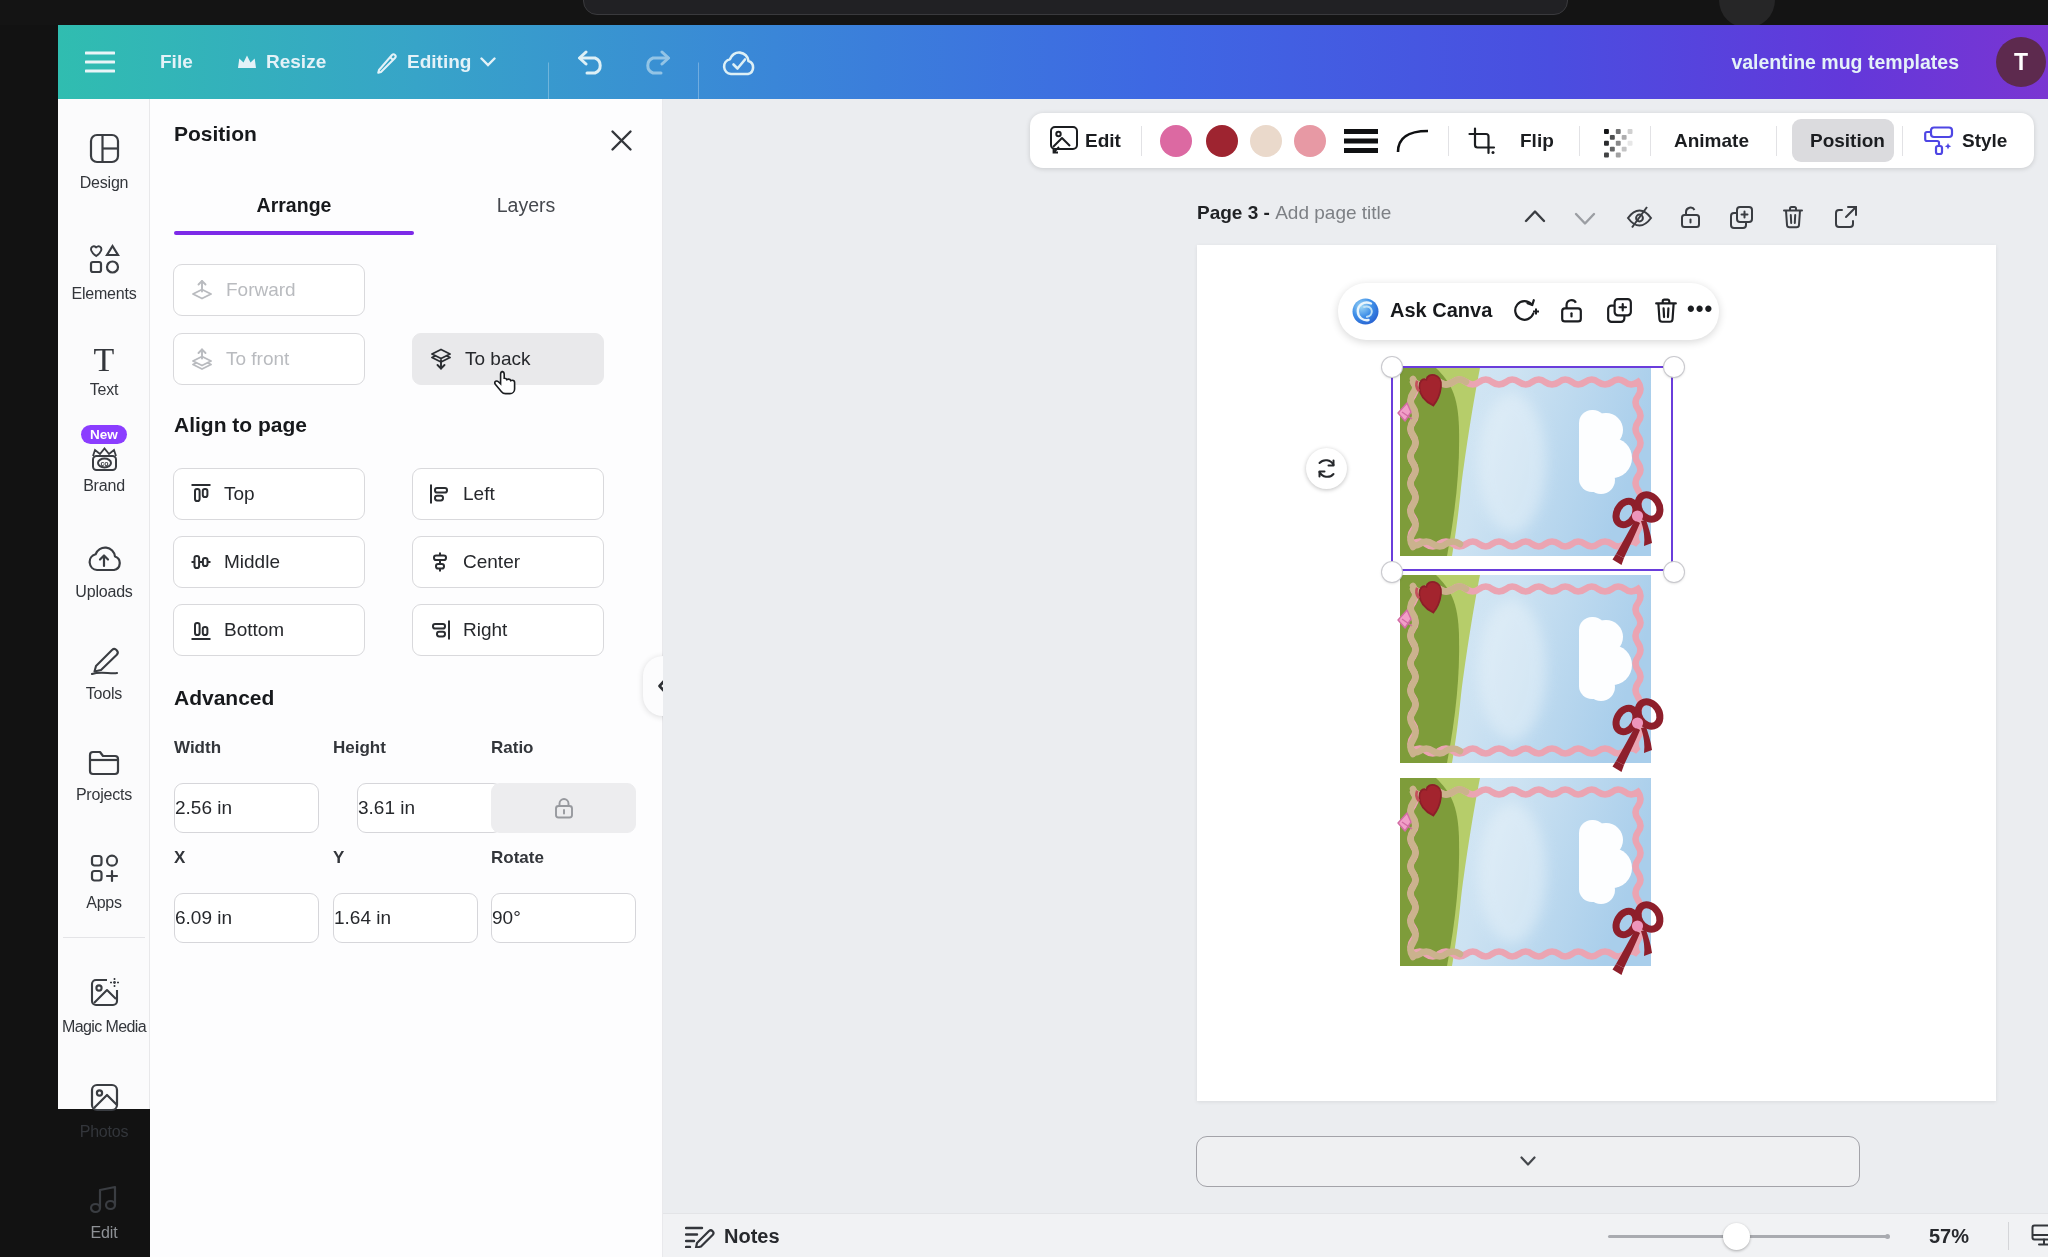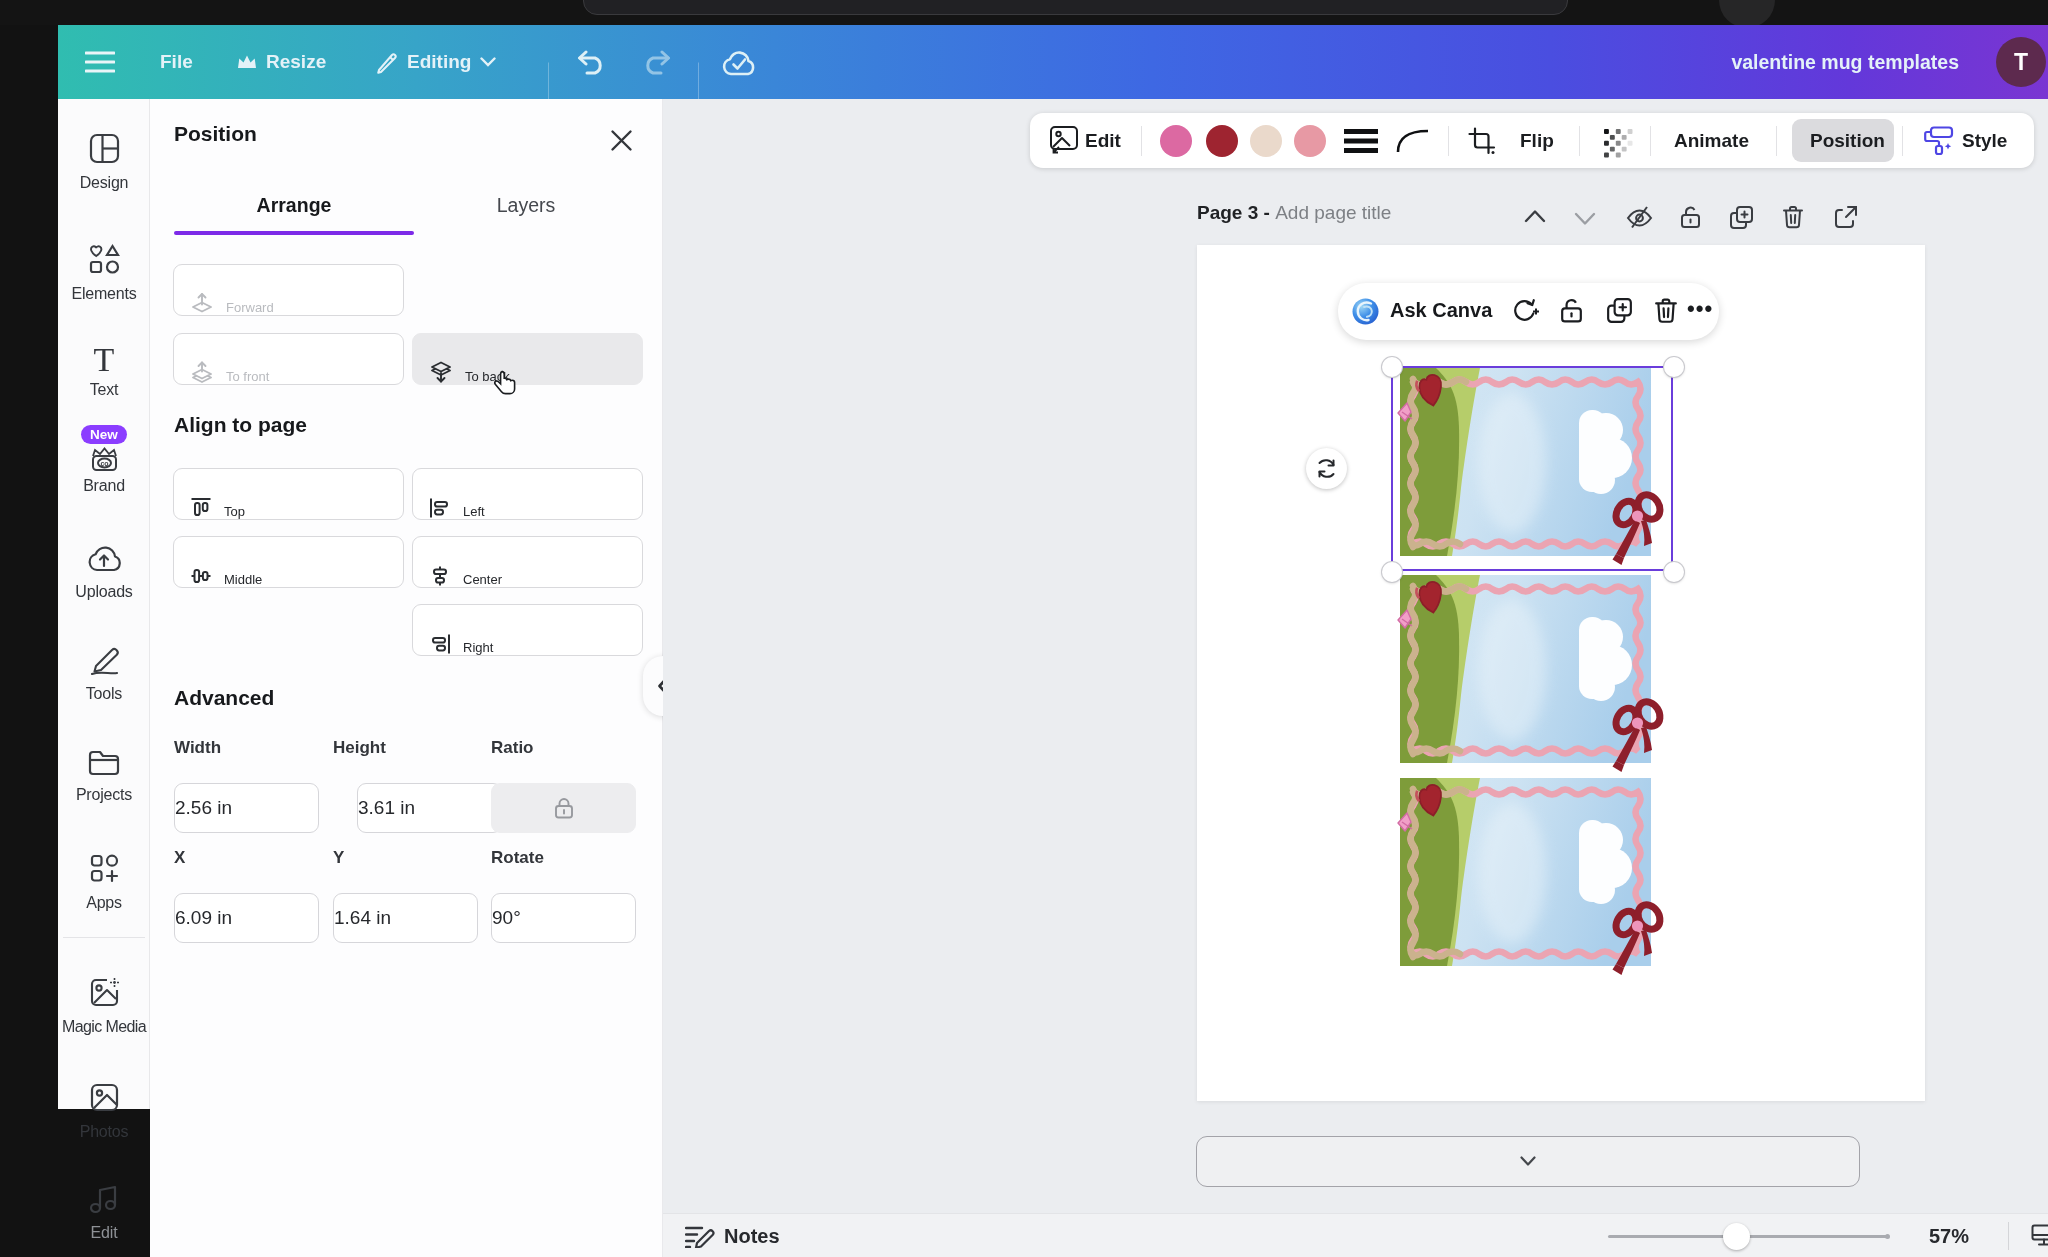--- a/index.html
+++ b/index.html
@@ -22,31 +22,31 @@
 
 
 #sidebar { left:58px; top:99px; width:92px; height:1010px; background:#fbfbfc; border-right:1px solid #e8e8ea; }
 .sitem { position:absolute; left:0; width:92px; text-align:center; color:#303338; }
 .sitem .lbl { font-size:16px; color:#33363b; margin-top:6px; letter-spacing:-0.2px; }
 .sitem svg { display:inline-block; }
 
 
 #panel { left:150px; top:99px; width:513px; height:1158px; background:#fdfdfe; border-right:1px solid #e9e9ec; }
 .ptitle { position:absolute; font-size:21px; font-weight:bold; color:#17191c; }
-.btn { position:absolute; width:231px; height:52px; border:1.5px solid #d9d9dc; border-radius:9px; background:#fff;
-  display:flex; align-items:flex-end; padding-left:16px; gap:12px; font-size:13px; color:#26282c; }
+.btn { position:absolute; width:192px; height:52px; border:1.5px solid #d9d9dc; border-radius:9px; background:#fff;
+  display:flex; align-items:center; padding-left:16px; gap:12px; font-size:19px; color:#26282c; }
 .btn.dis { color:#b9bbbf; }
 .btn.press { background:#e9e9eb; border-color:#e9e9eb; }
 .inp { position:absolute; width:145px; height:50px; border:1.5px solid #d6d6da; border-radius:9px; background:#fff;
   display:flex; align-items:center; font-size:19px; color:#26282c; }
 .flabel { position:absolute; font-size:17px; font-weight:bold; color:#33363b; }
 
 
 #canvas { left:663px; top:99px; width:1385px; height:1114px; background:#ebedf0; }
-#page { position:absolute; left:534px; top:146px; width:728px; height:856px; background:#fff; box-shadow:0 1px 4px rgba(0,0,0,0.08);text-decoration:underline; }
+#page { position:absolute; left:534px; top:146px; width:799px; height:856px; background:#fff; box-shadow:0 1px 4px rgba(0,0,0,0.08);text-decoration:underline; }
 
 #toolbar { position:absolute; left:367px; top:14px; width:1004px; height:55px; background:#fff; border-radius:13px;
   box-shadow:0 1px 5px rgba(0,0,0,0.15); display:flex; align-items:center; }
 .ttxt { font-size:19px; font-weight:bold; color:#1b1d20; }
 .tdiv { width:1px; height:30px; background:#e2e2e5; }
 .swatch { width:32px; height:32px; border-radius:50%; }
 
 #pagerow { position:absolute; left:534px; top:103px; width:665px; height:30px; display:flex; align-items:flex-start; }
 
 #bottombar { position:absolute; left:0px; top:1114px; width:1385px; height:44px; background:#f1f2f4; border-top:1px solid #e3e4e7; }
@@ -279,20 +279,28 @@
         </svg>
       <span>Middle</span>
     </div>
     <div class="btn" style="left:262px; top:437px;">
       <svg width="22" height="22" viewBox="0 0 22 22" fill="none" stroke="#2a2d31" stroke-width="2">
           <path d="M11,1.5 L11,4 M11,9.2 L11,12.8 M11,18 L11,20.5"></path>
           <rect x="5" y="4.5" width="12" height="4.6" rx="2.1"></rect>
           <rect x="7" y="12.9" width="8" height="4.6" rx="2.1"></rect>
         </svg>
       <span>Center</span>
+    </div>
+    <div class="btn" style="left:23px; top:505px;">
+      <svg width="22" height="22" viewBox="0 0 22 22" fill="none" stroke="#2a2d31" stroke-width="2">
+          <path d="M1.5,20 L20.5,20"></path>
+          <rect x="5" y="4" width="4.6" height="12" rx="2.1"></rect>
+          <rect x="12.8" y="8" width="4.6" height="8" rx="2.1"></rect>
+        </svg>
+      <span>Bottom</span>
     </div>
     <div class="btn" style="left:262px; top:505px;">
       <svg width="22" height="22" viewBox="0 0 22 22" fill="none" stroke="#2a2d31" stroke-width="2">
           <path d="M20,1.5 L20,20.5"></path>
           <rect x="4" y="5" width="12" height="4.6" rx="2.1"></rect>
           <rect x="8" y="12.8" width="8" height="4.6" rx="2.1"></rect>
         </svg>
       <span>Right</span>
     </div>
 

